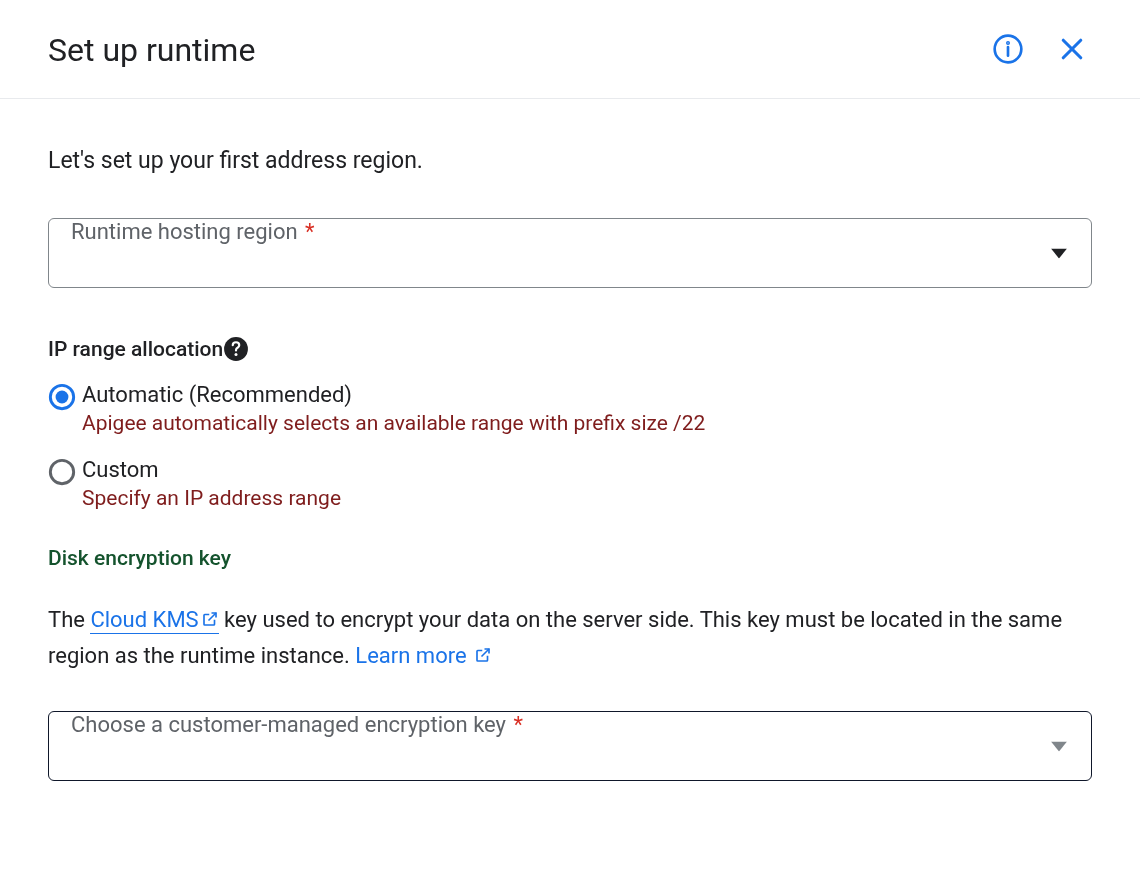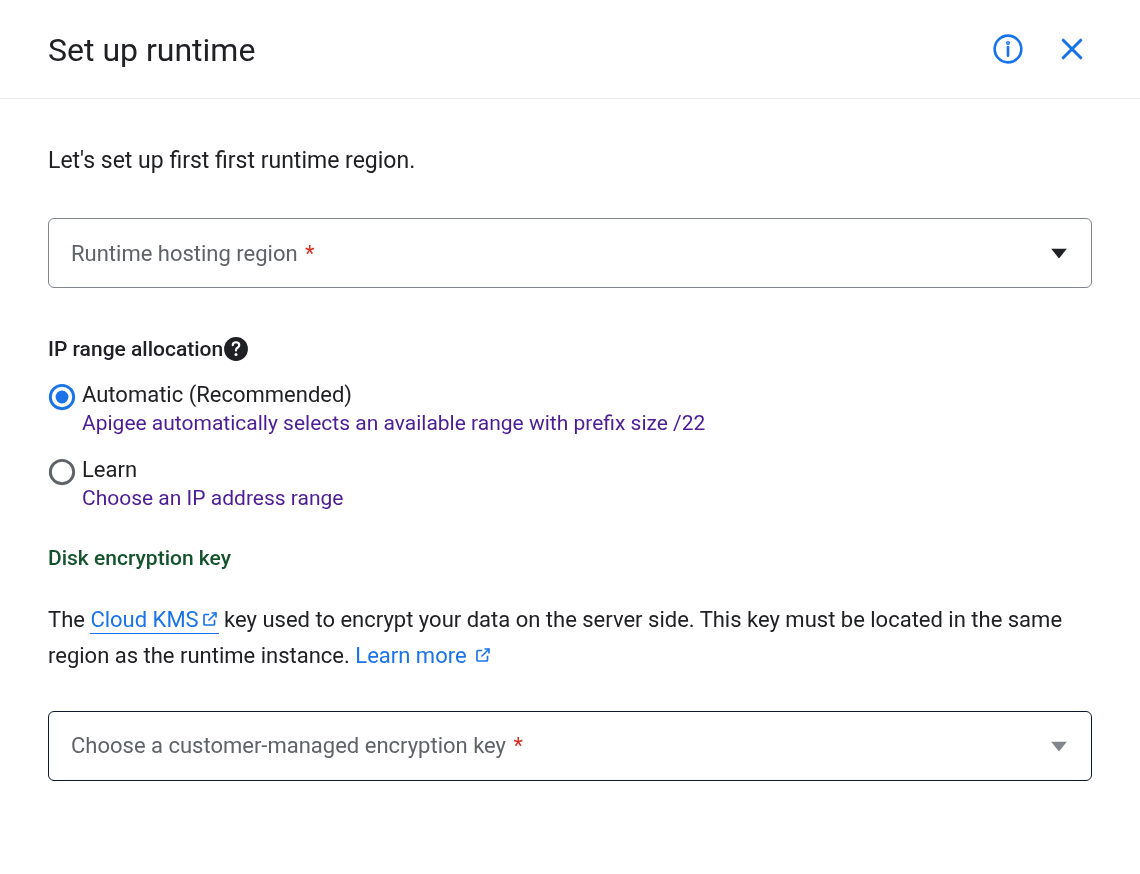--- a/index.html
+++ b/index.html
@@ -52,21 +52,20 @@
     color: #202124;
     margin-bottom: 44px;
   }
   .select-field {
     position: relative;
     width: 100%;
     height: 70px;
     border: 1px solid #80868b;
     border-radius: 6px;
     display: flex;
-    align-items: center;
     padding: 0 22px;
     cursor: pointer;
     margin-bottom: 48px;
   }
   .select-field.light {
     border: 1px solid #0f172a;
   }
   .select-label {
     font-size: 22px;
     color: #5f6368;
@@ -113,21 +112,21 @@
   .radio-text {
     flex: 1;
   }
   .radio-label {
     font-size: 22px;
     color: #202124;
     margin-bottom: 4px;
   }
   .radio-desc {
     font-size: 21px;
-    color: #4c1d95;
+    color: #7f1d1d;
   }
   .encryption-heading {
     font-size: 21px;
     font-weight: 500;
     color: #14532d;
     margin-bottom: 16px;
   }
   .encryption-desc {
     font-size: 22px;
     color: #202124;
@@ -176,21 +175,21 @@
         <svg width="30" height="30" viewBox="0 0 24 24" fill="none" stroke="#1a73e8" stroke-width="2.5" stroke-linecap="round">
           <line x1="5" y1="5" x2="19" y2="19"></line>
           <line x1="19" y1="5" x2="5" y2="19"></line>
         </svg>
       </span>
     </button>
   </div>
 </div>
 
 <div class="content">
-  <p class="intro">Let's set up first first runtime region.</p>
+  <p class="intro">Let's set up your first address region.</p>
 
   <div class="select-field">
     <span class="select-label">
       <span>Runtime hosting region</span> <span class="required">*</span>
     </span>
     <span class="select-arrow">
       <svg width="16" height="10" viewBox="0 0 16 10">
         <path d="M0 0 L8 10 L16 0 Z" fill="#202124"></path>
       </svg>
     </span>
@@ -220,22 +219,22 @@
         <div class="radio-desc">Apigee automatically selects an available range with prefix size /22</div>
       </div>
     </div>
     <div class="radio-option">
       <span class="radio-circle">
         <svg width="28" height="28" viewBox="0 0 24 24">
           <circle cx="12" cy="12" r="10" fill="none" stroke="#5f6368" stroke-width="2.5"></circle>
         </svg>
       </span>
       <div class="radio-text">
-        <div class="radio-label">Learn</div>
-        <div class="radio-desc">Choose an IP address range</div>
+        <div class="radio-label">Custom</div>
+        <div class="radio-desc">Specify an IP address range</div>
       </div>
     </div>
   </div>
 
   <div class="encryption-heading">Disk encryption key</div>
 
   <p class="encryption-desc">
     <span>The </span><a href="#" class="link"><span>Cloud KMS</span><span class="ext-icon"><svg width="18" height="18" viewBox="0 0 24 24" fill="none" stroke="#1a73e8" stroke-width="2.2">
             <path d="M18 13v6a1 1 0 0 1-1 1H5a1 1 0 0 1-1-1V7a1 1 0 0 1 1-1h6"></path>
             <path d="M14 4h6v6"></path>

